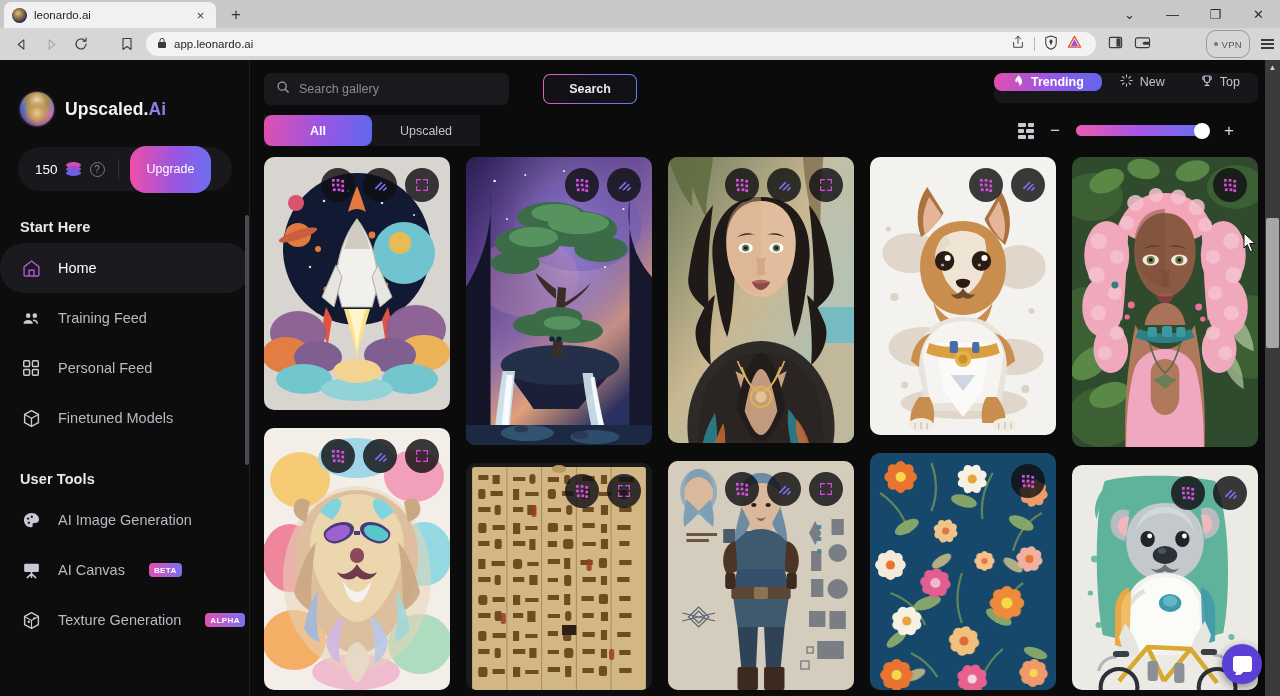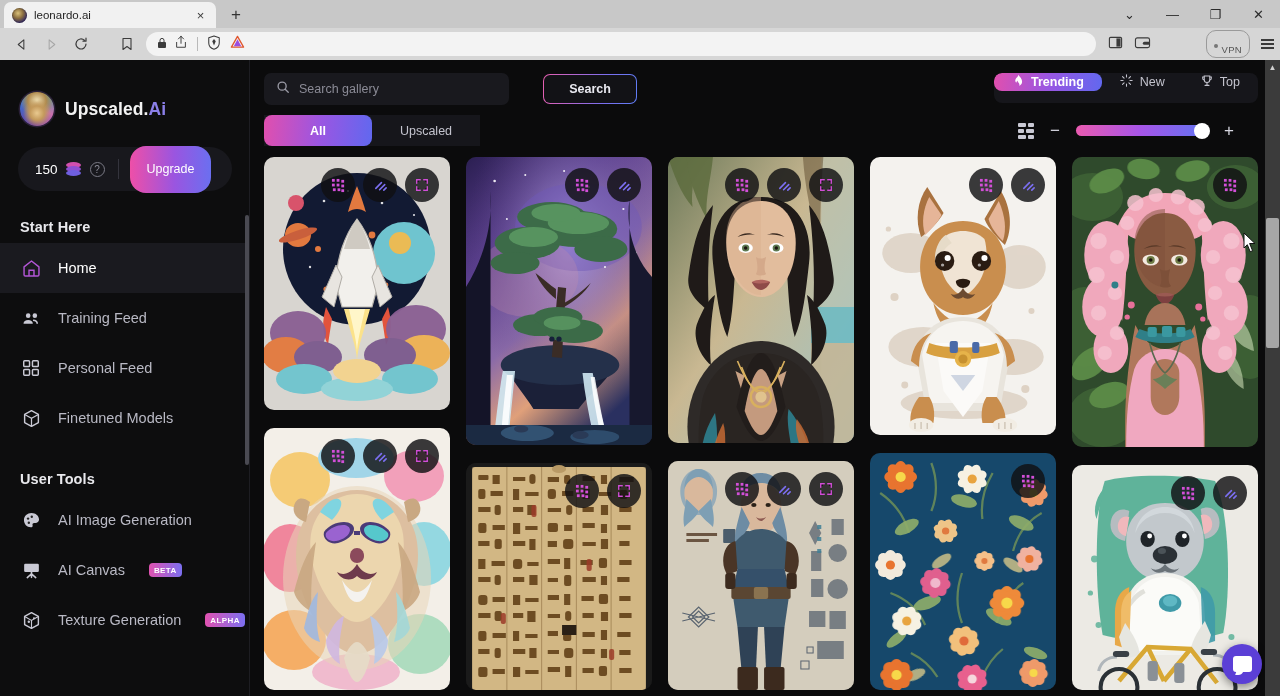--- a/index.html
+++ b/index.html
@@ -53,21 +53,21 @@
   .omnibox {
     flex: 1; height: 24px; background: #f3f3f3; border-radius: 12px;
     display: flex; align-items: center; gap: 7px; padding: 0 11px; margin: 0 6px 0 4px;
     position: relative;
   }
   .omni-url { font-size: 11.5px; color: #1f1f1f; flex: 1; }
   .omni-right { display: flex; align-items: center; gap: 9px; padding-right: 3px; }
   .navbar-right { display: flex; align-items: center; gap: 11px; padding-left: 6px; }
   .vpn-pill {
     border: 1px solid #9a9a9a; border-radius: 10px; height: 17px;
-    display: flex; align-items: flex-start; gap: 4px; padding: 13px 7px;
+    display: flex; align-items: center; gap: 4px; padding: 13px 7px;
     font-size: 9.5px; color: #555; letter-spacing: .3px; margin-left: 44px;
   }
   .vpn-dot { width: 4px; height: 4px; border-radius: 50%; background: #777; }
   .hamburger { display: flex; flex-direction: column; gap: 2.5px; }
   .hamburger i { display: block; width: 13px; height: 1.6px; background: #3b3b3b; }
 
   
   .page {
     position: absolute; top: 60px; left: 0; width: 1280px; height: 636px;
     background: #0b0b0c; display: flex; overflow: hidden;
@@ -119,21 +119,21 @@
 
   .sec-title {
     font-size: 14.5px; font-weight: 700; color: #e8e8ec;
     padding: 28px 0 0 20px; letter-spacing: .1px;
   }
   .navlist { margin-top: 8px; }
   .navitem {
     height: 50px; display: flex; align-items: center; gap: 16px; padding-left: 20px;
     color: #b9b9c4; font-size: 14.5px; cursor: pointer; position: relative;
   }
-  .navitem.active { background: #1a1a1f; color: #fff; }
+  .navitem.active { background: #1a1a1f; color: #fff; border-radius: 24px; }
   .navitem .nlabel { white-space: nowrap; }
   .nicon { width: 22px; height: 22px; flex: 0 0 auto; display: flex; align-items: center; justify-content: center; }
   .nicon svg { display: block; }
   .badge {
     font-size: 8px; font-weight: 700; color: #fff; border-radius: 4px; padding: 2.5px 5px;
     background: linear-gradient(90deg, #e052b0, #7b6ff0); letter-spacing: .4px; margin-left: 8px;
   }
 
   .sb-scrollbar {
     position: absolute; right: 1px; top: 0; width: 4px; height: 636px; background: transparent;
@@ -280,20 +280,21 @@
         </svg>
     </div>
 
     <div class="omnibox">
       <span>
         <svg width="10" height="12" viewBox="0 0 10 12">
             <rect x="1" y="5" width="8" height="6" rx="1" fill="#3b3b3b"></rect>
             <path d="M3 5V3.4a2 2 0 0 1 4 0V5" fill="none" stroke="#3b3b3b" stroke-width="1"></path>
           </svg>
       </span>
+      <span class="omni-url">app.leonardo.ai</span>
       <span class="omni-right">
         <span>
           <svg width="14" height="14" viewBox="0 0 16 16">
               <path d="M8 1.5 11 4.5M8 1.5 5 4.5M8 1.5v8" fill="none" stroke="#3b3b3b" stroke-width="1.1" stroke-linecap="round"></path>
               <path d="M3 8v6h10V8" fill="none" stroke="#3b3b3b" stroke-width="1.1"></path>
             </svg>
         </span>
         <span style="width:1px;height:14px;background:#b9b9b9;display:inline-block"></span>
         <span>
           <svg width="14" height="15" viewBox="0 0 16 17">

